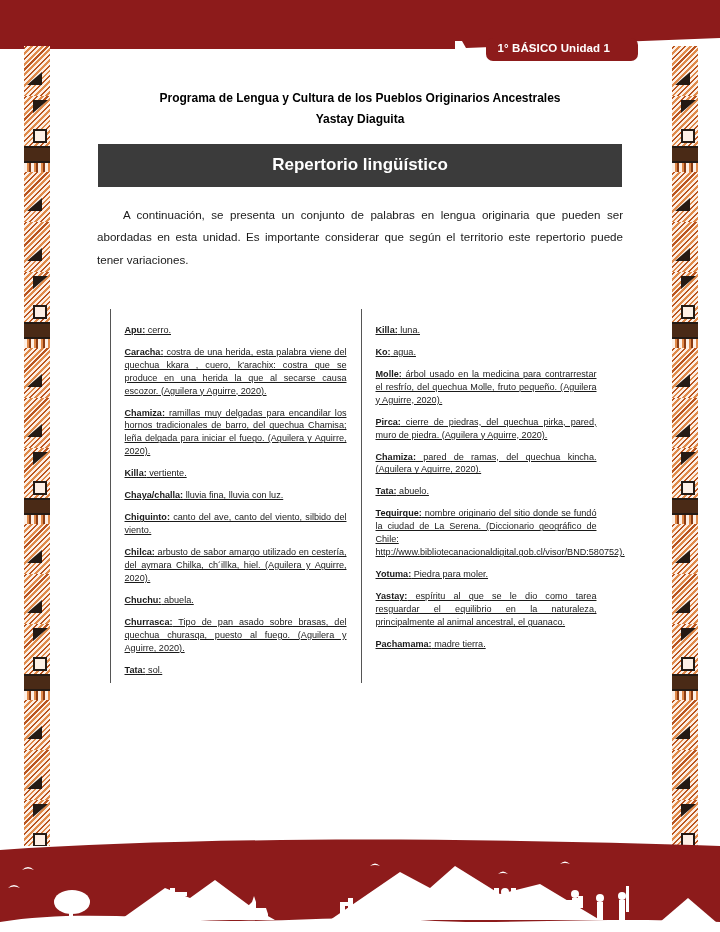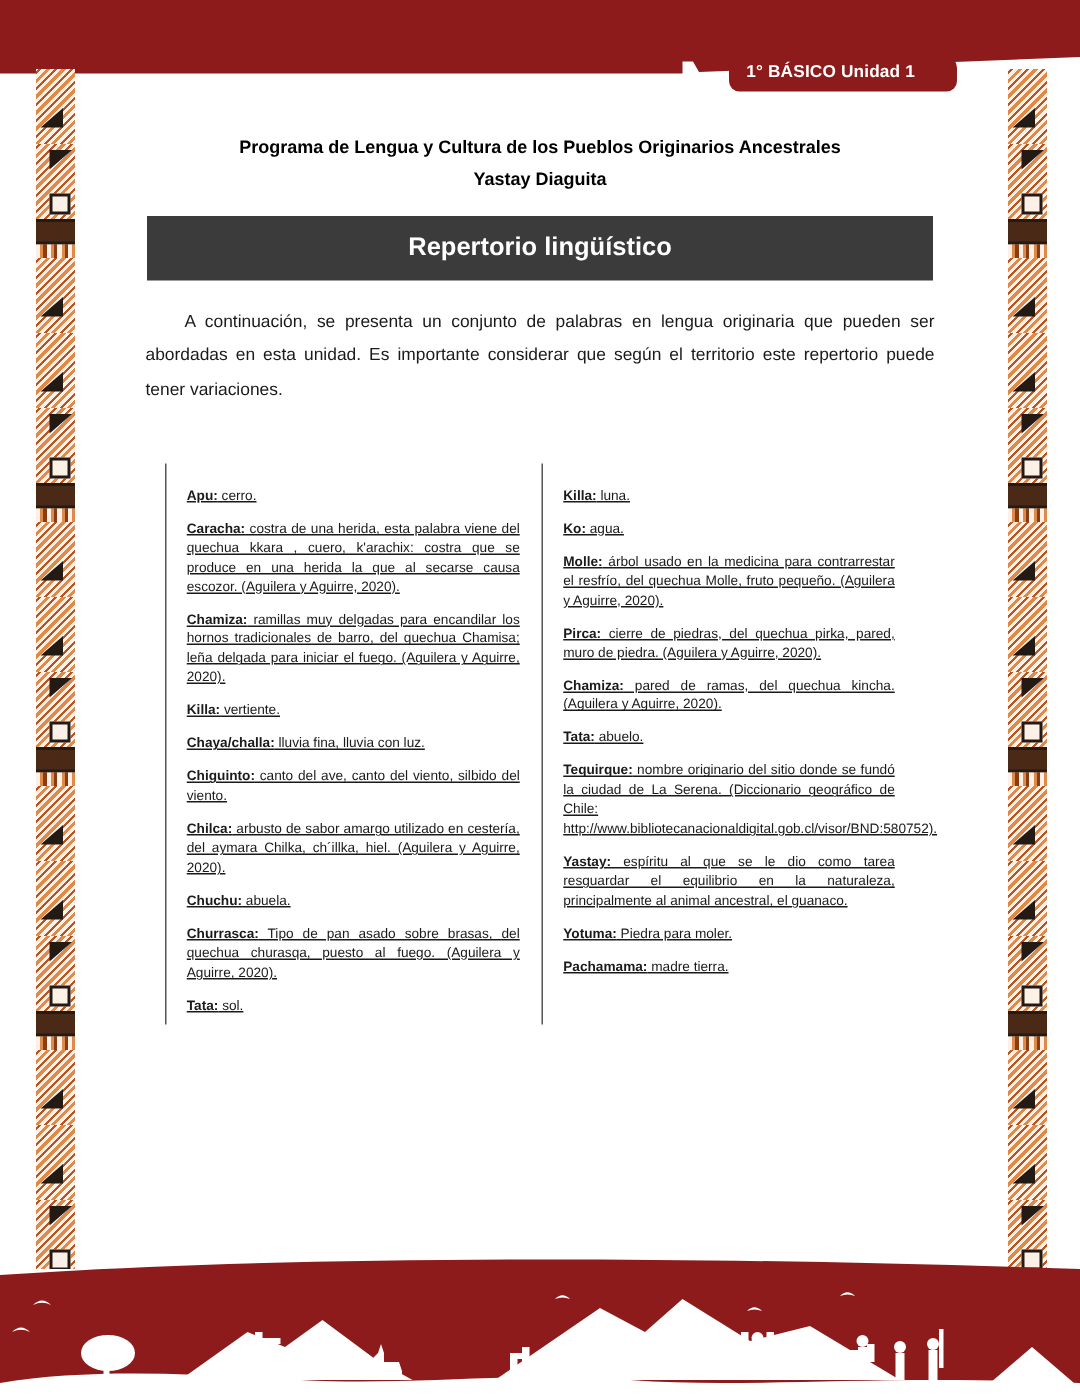--- a/index.html
+++ b/index.html
@@ -366,22 +366,22 @@
         <p class="entry"><b>Tata:</b><span> sol.</span></p>
       </div>
     <div class="gcol right">
         <p class="entry"><b>Killa:</b><span> luna.</span></p>
         <p class="entry"><b>Ko:</b><span> agua.</span></p>
         <p class="entry"><b>Molle:</b><span> árbol usado en la medicina para contrarrestar el resfrío, del quechua Molle, fruto pequeño. (Aguilera y Aguirre, 2020).</span></p>
         <p class="entry"><b>Pirca:</b><span> cierre de piedras, del quechua pirka, pared, muro de piedra. (Aguilera y Aguirre, 2020).</span></p>
         <p class="entry"><b>Chamiza:</b><span> pared de ramas, del quechua kincha. (Aguilera y Aguirre, 2020).</span></p>
         <p class="entry"><b>Tata:</b><span> abuelo.</span></p>
         <p class="entry"><b>Tequirque:</b><span> nombre originario del sitio donde se fundó la ciudad de La Serena. (Diccionario geográfico de Chile: http://www.bibliotecanacionaldigital.gob.cl/visor/BND:580752).</span></p>
+        <p class="entry"><b>Yotuma:</b><span> Piedra para moler.</span></p>
         <p class="entry"><b>Yastay:</b><span> espíritu al que se le dio como tarea resguardar el equilibrio en la naturaleza, principalmente al animal ancestral, el guanaco.</span></p>
-        <p class="entry"><b>Yotuma:</b><span> Piedra para moler.</span></p>
         <p class="entry"><b>Pachamama:</b><span> madre tierra.</span></p>
       </div>
   </div>
 
 </div>
 
 <div class="footer-art">
   <svg width="720" height="96" viewBox="0 0 720 96" xmlns="http://www.w3.org/2000/svg">
     <path d="M0,14 C180,2 420,0 720,10 L720,96 L0,96 Z" fill="#8d1b1b"></path>
     <g fill="#ffffff">

